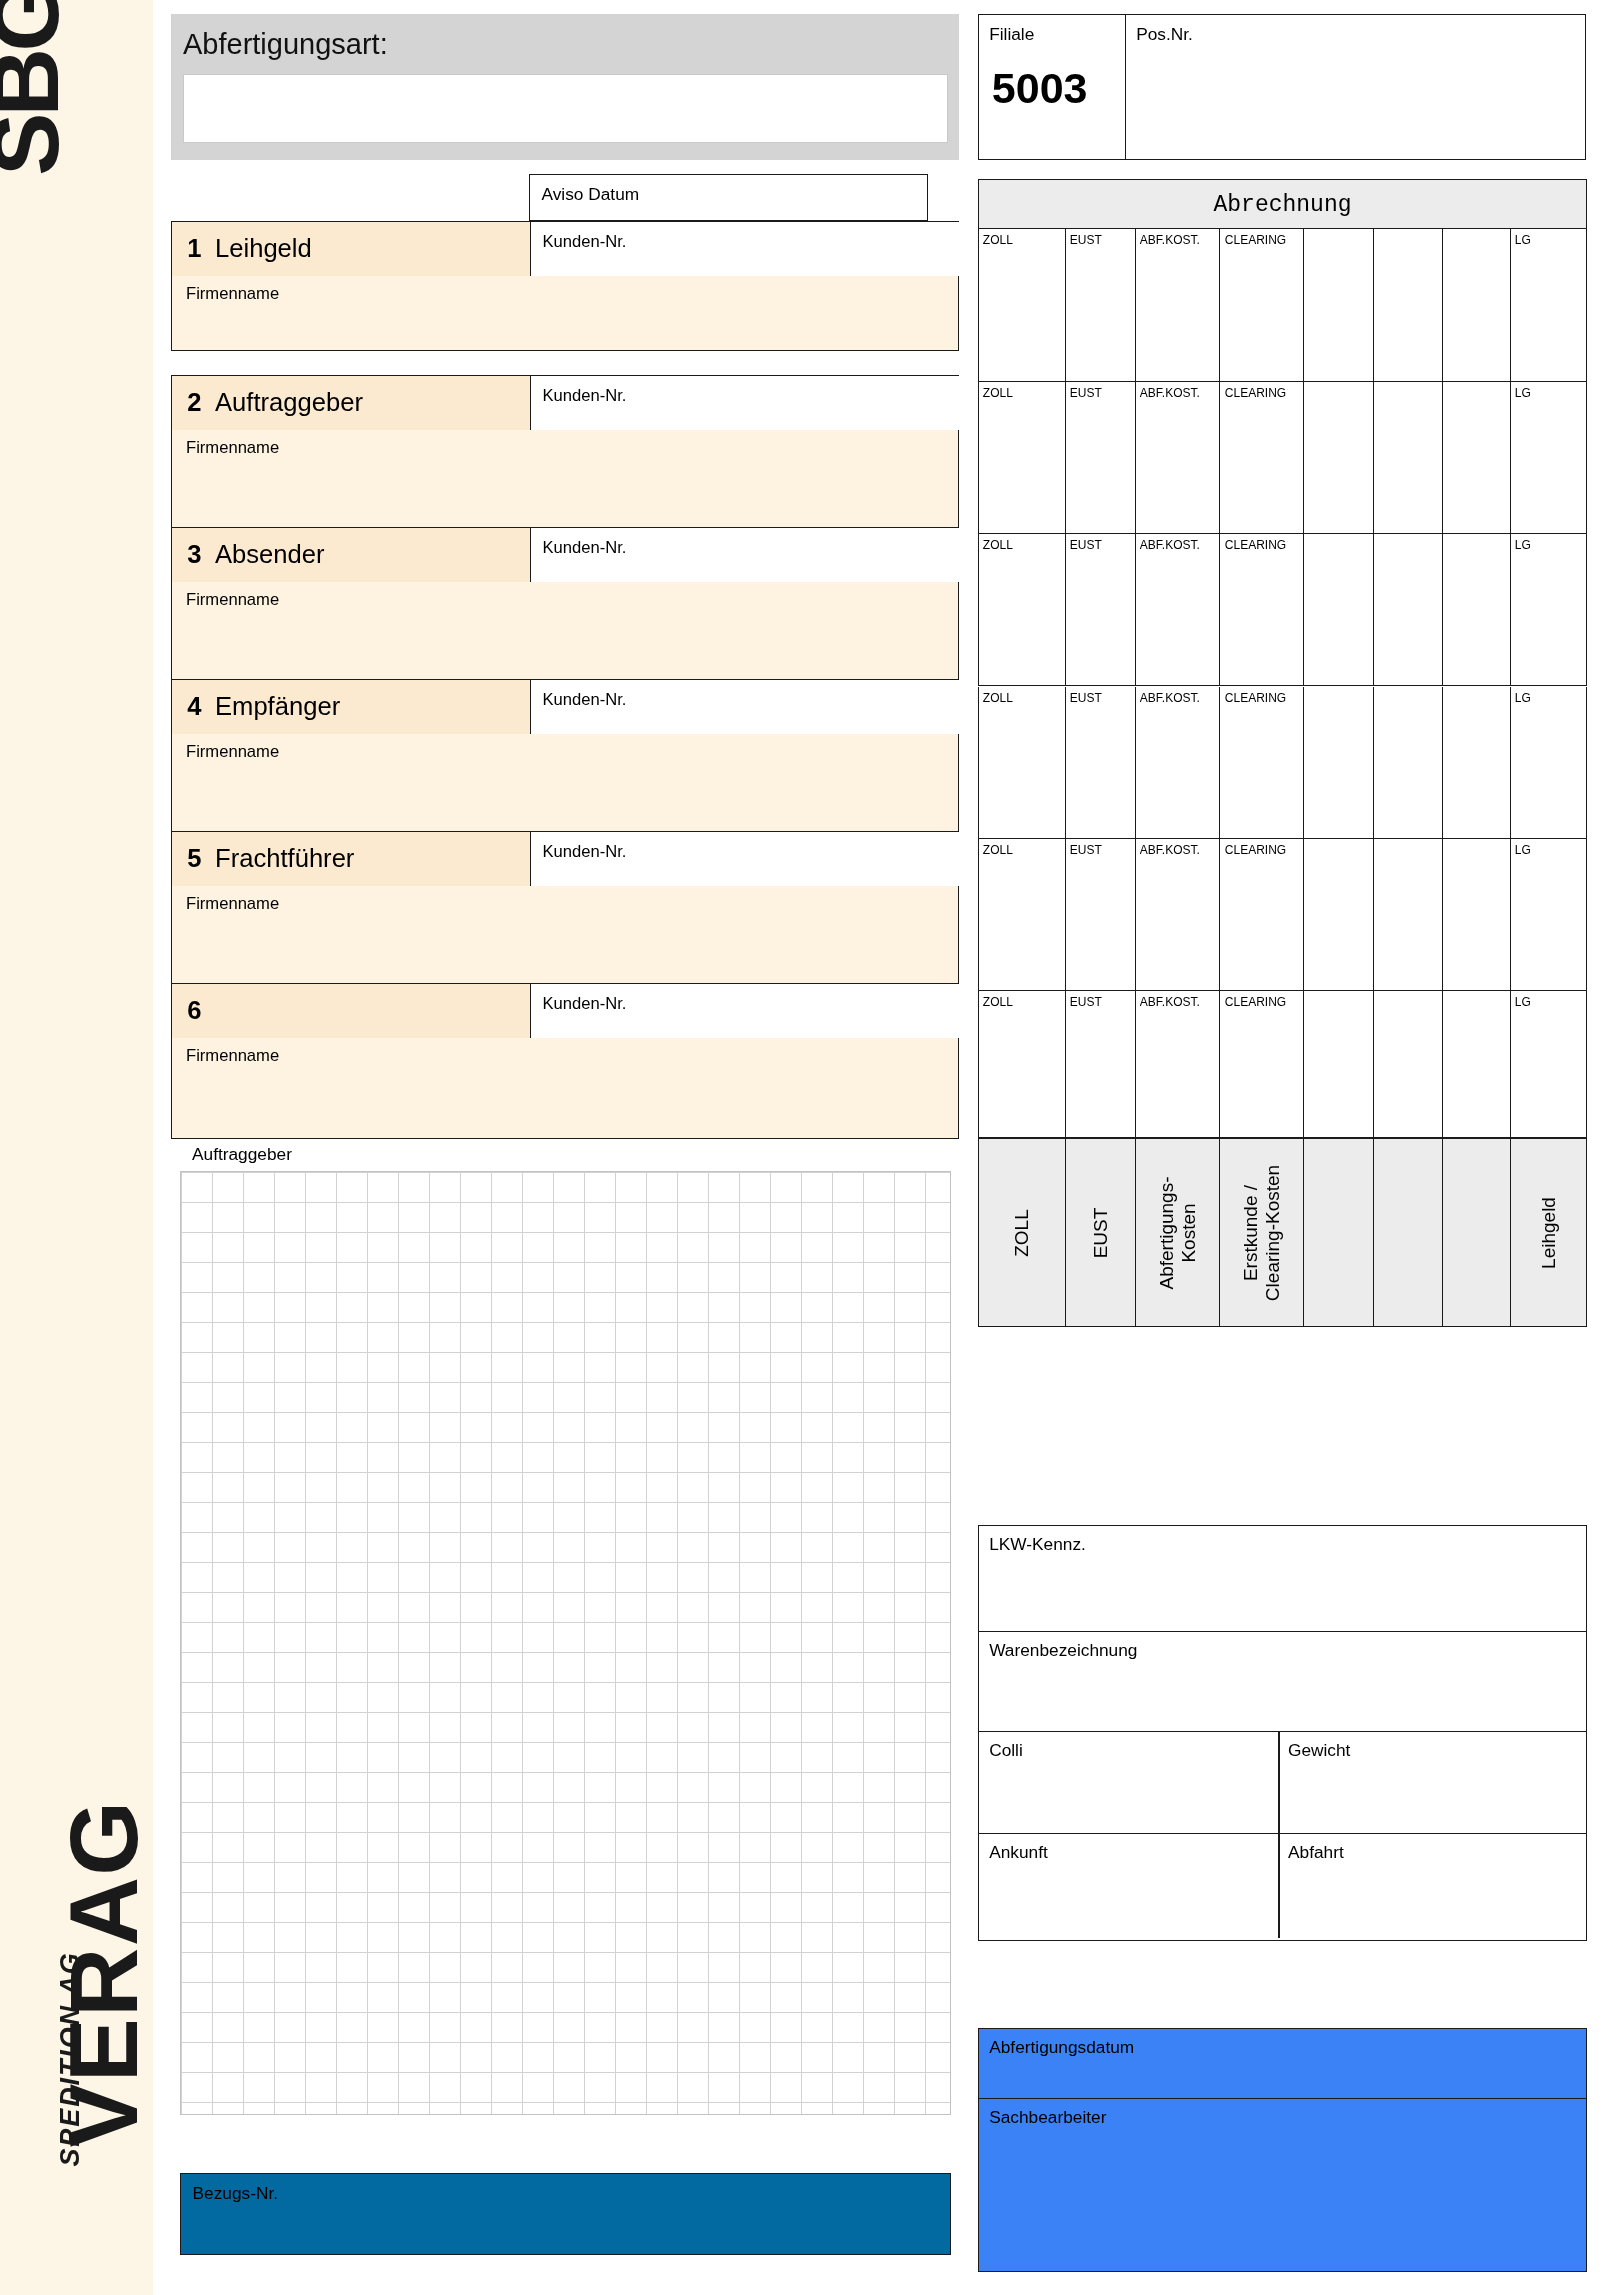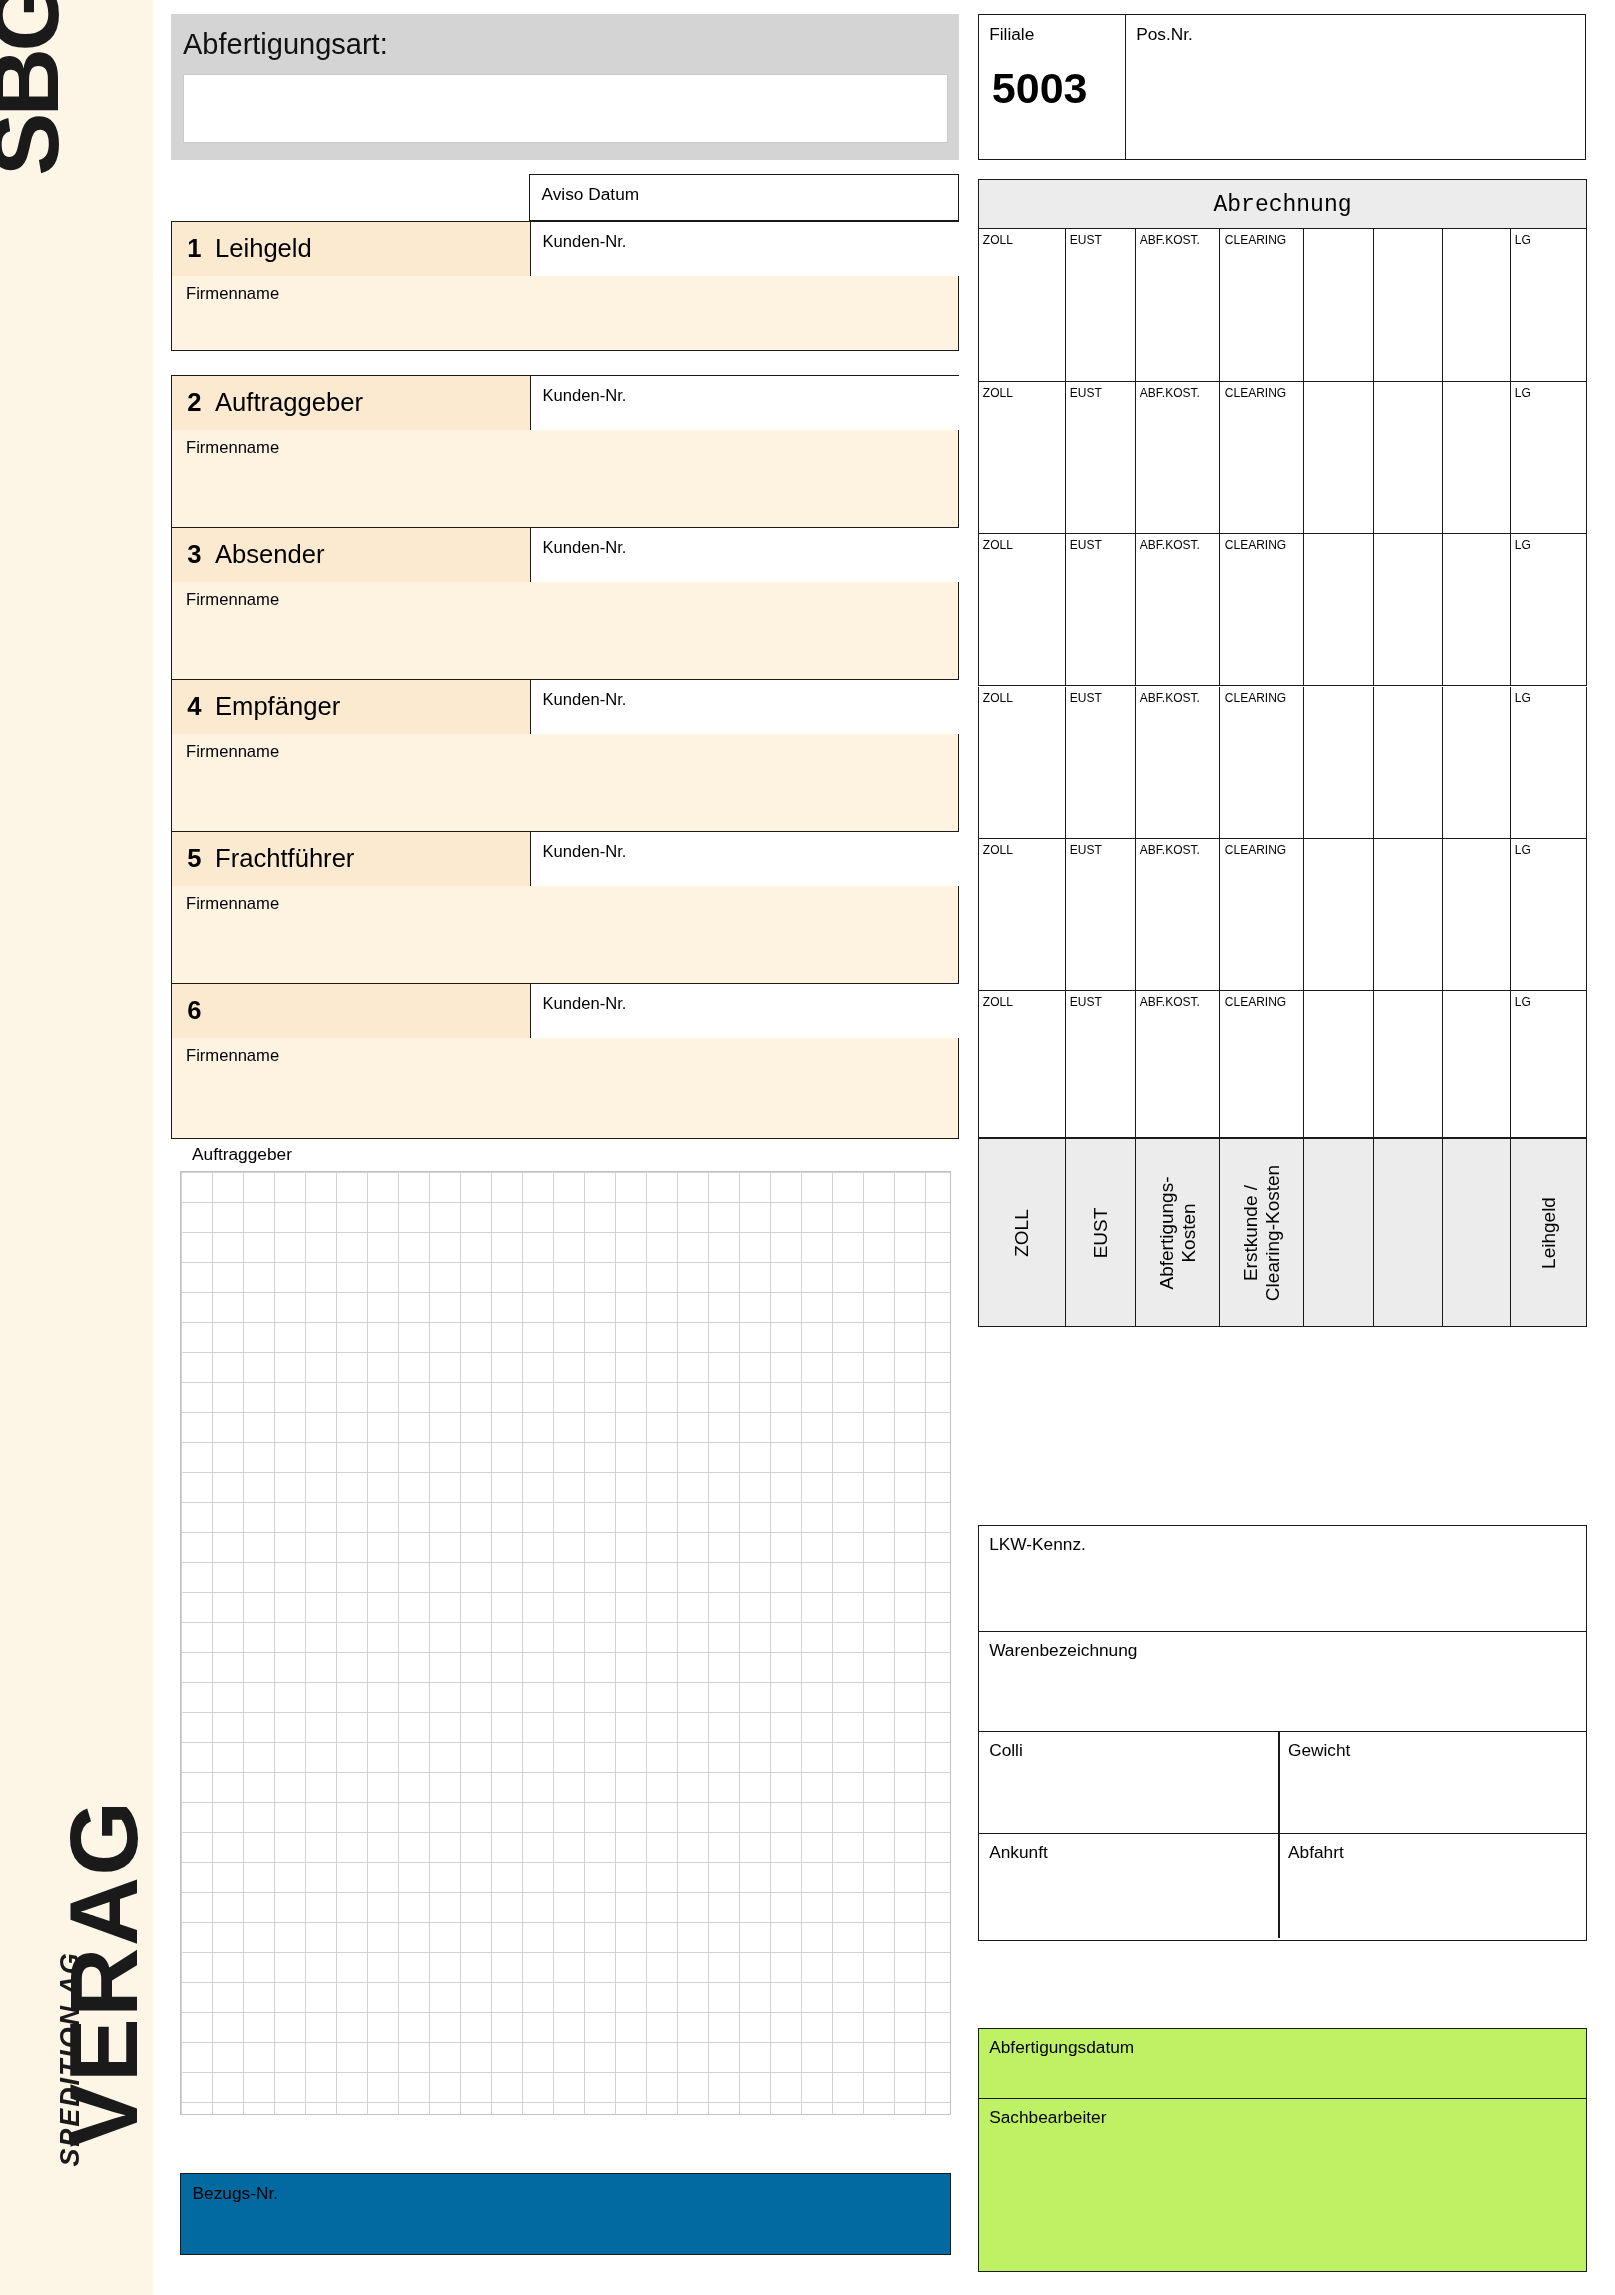--- a/index.html
+++ b/index.html
@@ -342,21 +342,21 @@
 
   
   #abf-block {
     position: absolute;
     left: 978px;
     top: 2028px;
     width: 609px;
     height: 244px;
     box-sizing: border-box;
     border: 1.9px solid #1a1a1a;
-    background: #bef264;
+    background: #3b82f6;
   }
 
   
   #filiale-box {
     position: absolute;
     left: 978px;
     top: 14px;
     width: 148px;
     height: 146px;
     box-sizing: border-box;
@@ -383,21 +383,21 @@
     border-left: none;
     background: #fff;
   }
   #pos-box .pl { position: absolute; left: 10.2px; top: 9px; font-size: 17.3px; }
 
   
   #aviso-box {
     position: absolute;
     left: 529px;
     top: 174px;
-    width: 430px;
+    width: 399px;
     height: 47px;
     box-sizing: border-box;
     border: 1.9px solid #1a1a1a;
     background: #fff;
   }
   #aviso-box .al { position: absolute; left: 11.5px; top: 9px; font-size: 17.3px; }
 </style>
 </head>
 <body>
 

